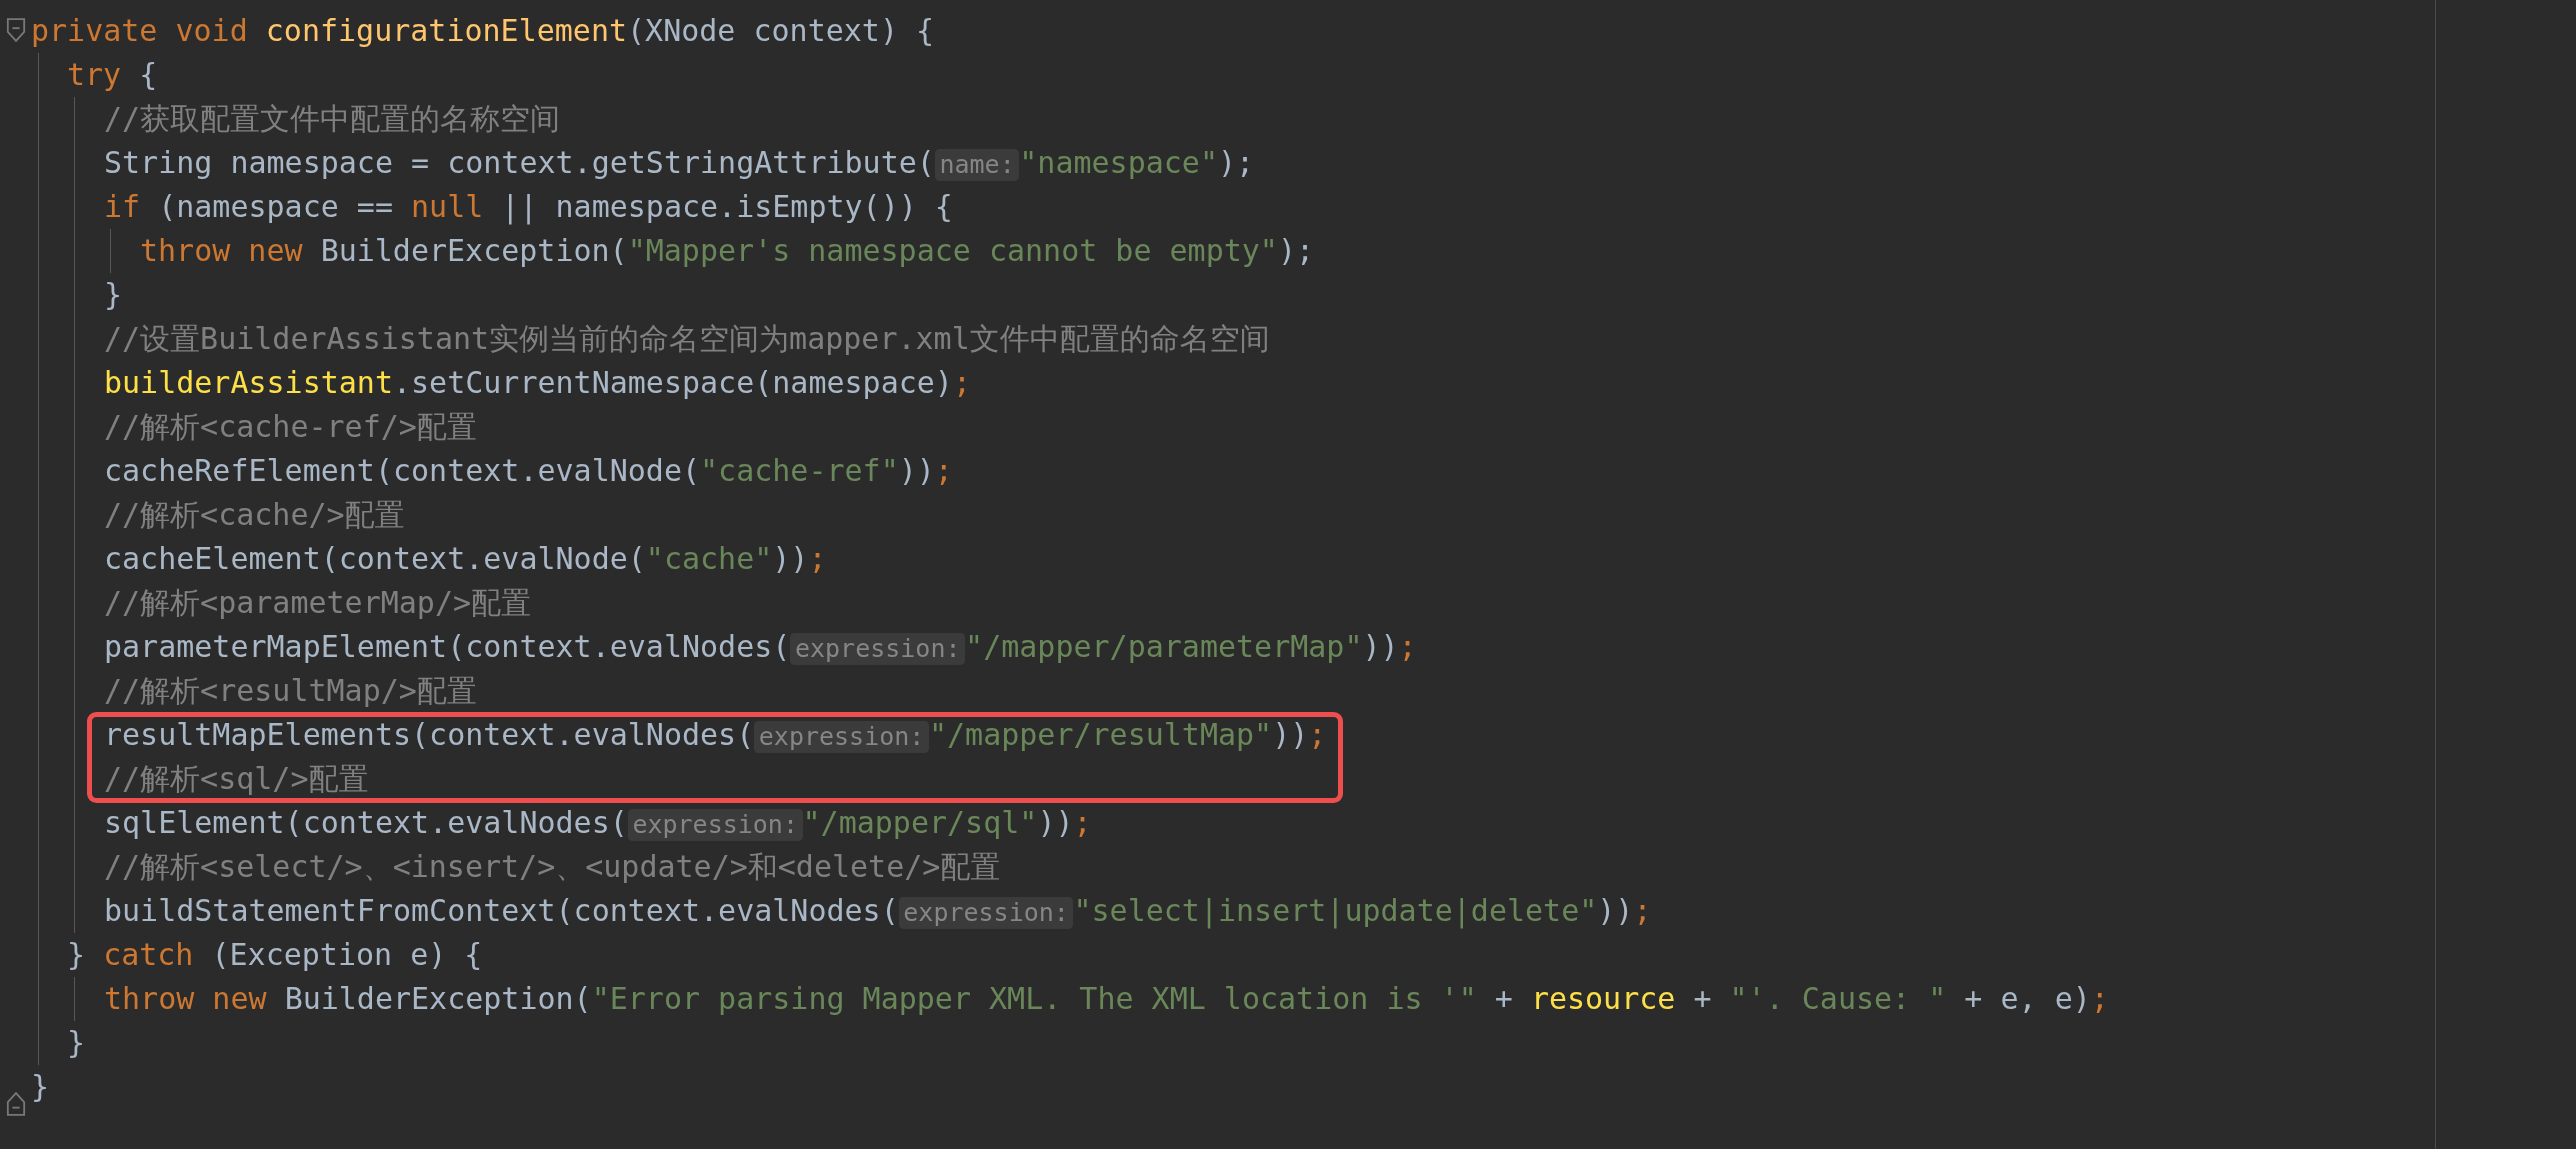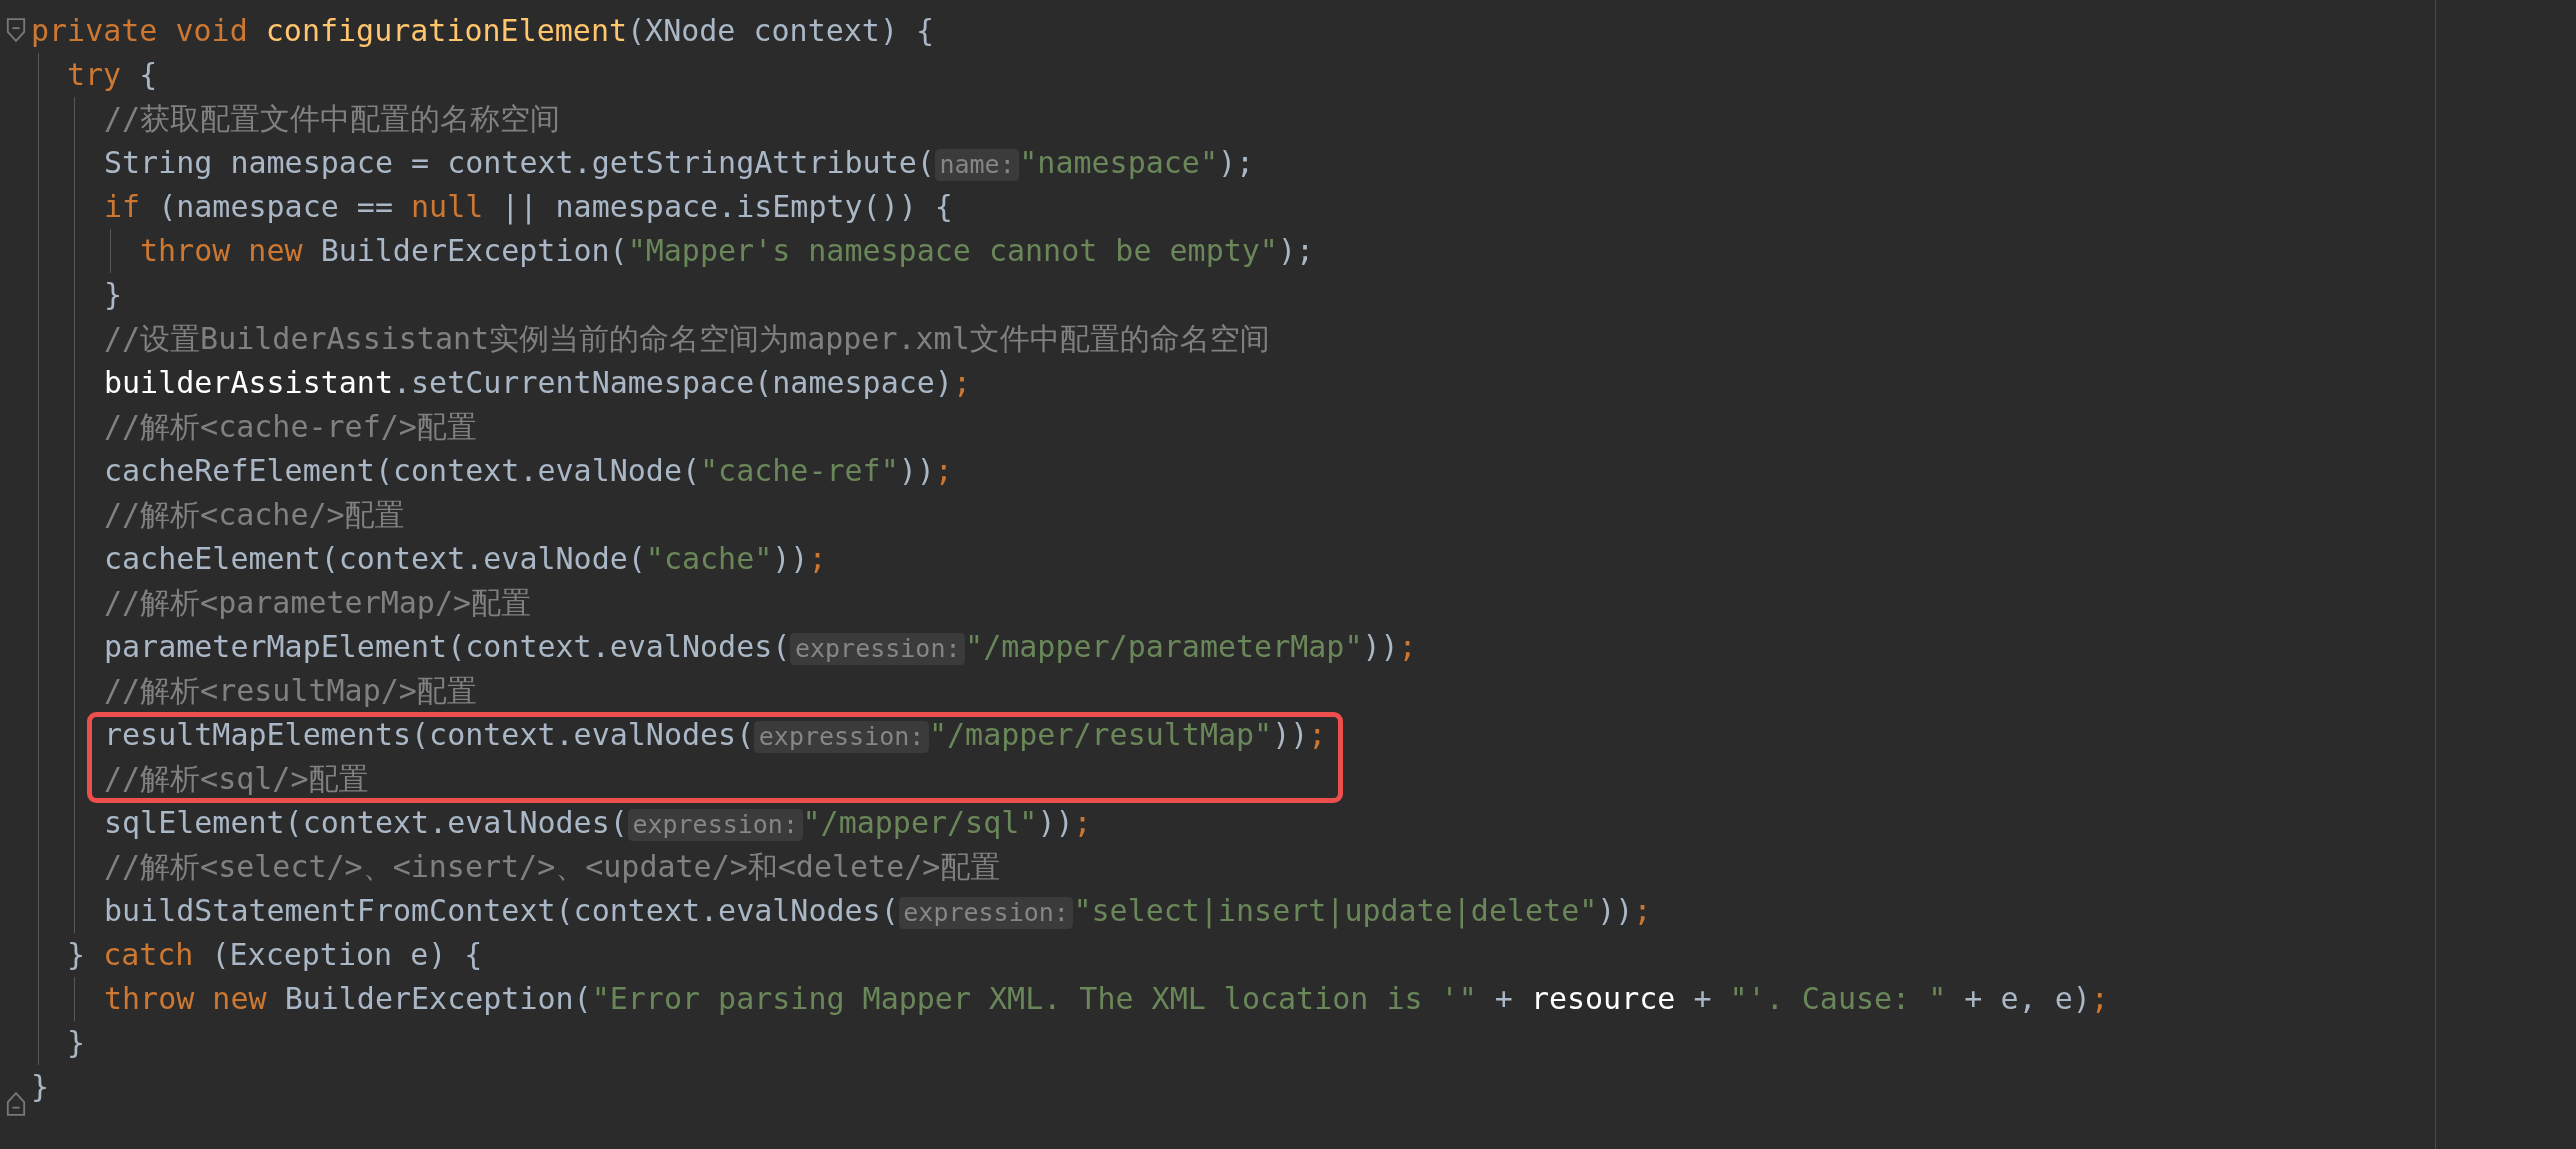--- a/index.html
+++ b/index.html
@@ -75,21 +75,21 @@
     height: 44px;
     background: #585858;
   }
 
   
   .kw      { color: #cc7832; }
   .plain   { color: #a9b7c6; }
   .mname   { color: #ffc66d; }
   .str     { color: #6a8759; }
   .cmt     { color: #808080; }
-  .field   { color: #ffffff; }
+  .field   { color: #fde047; }
   .hint    {
     color: #868686;
     background: #3b3b3b;
     border-radius: 4.6px;
     padding: 0.9px 4.6px 1.8px 4.6px;
     font-size: 25px;
   }
 
   
   .annot-box {

